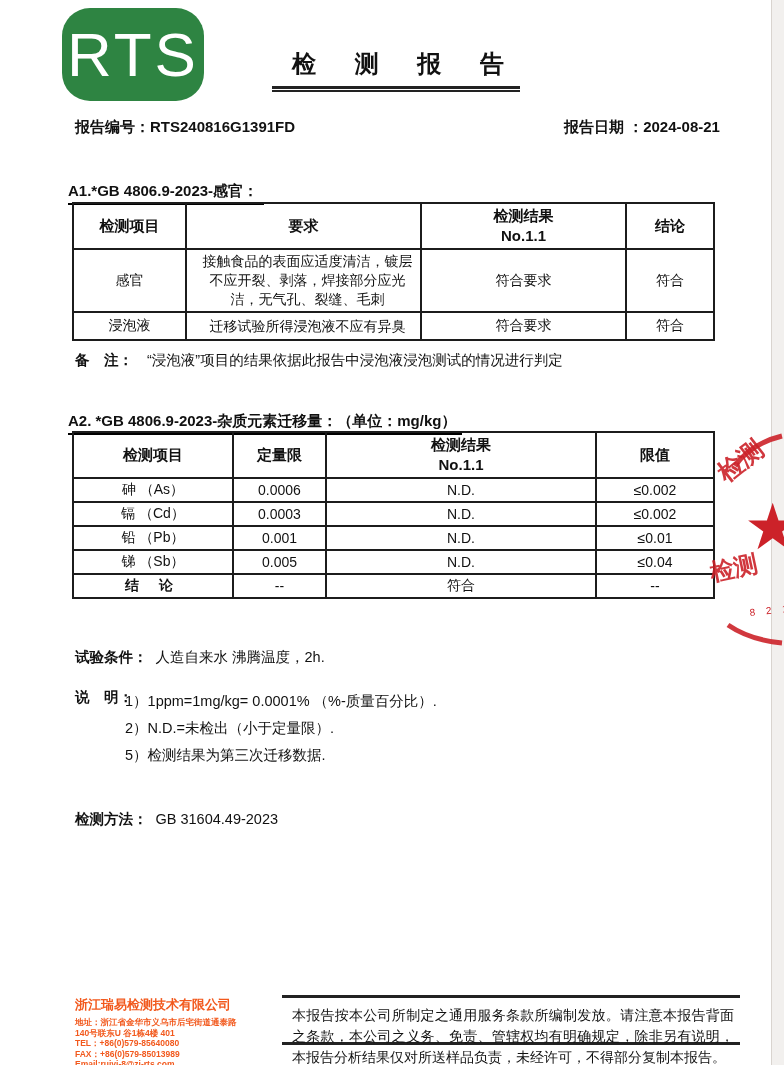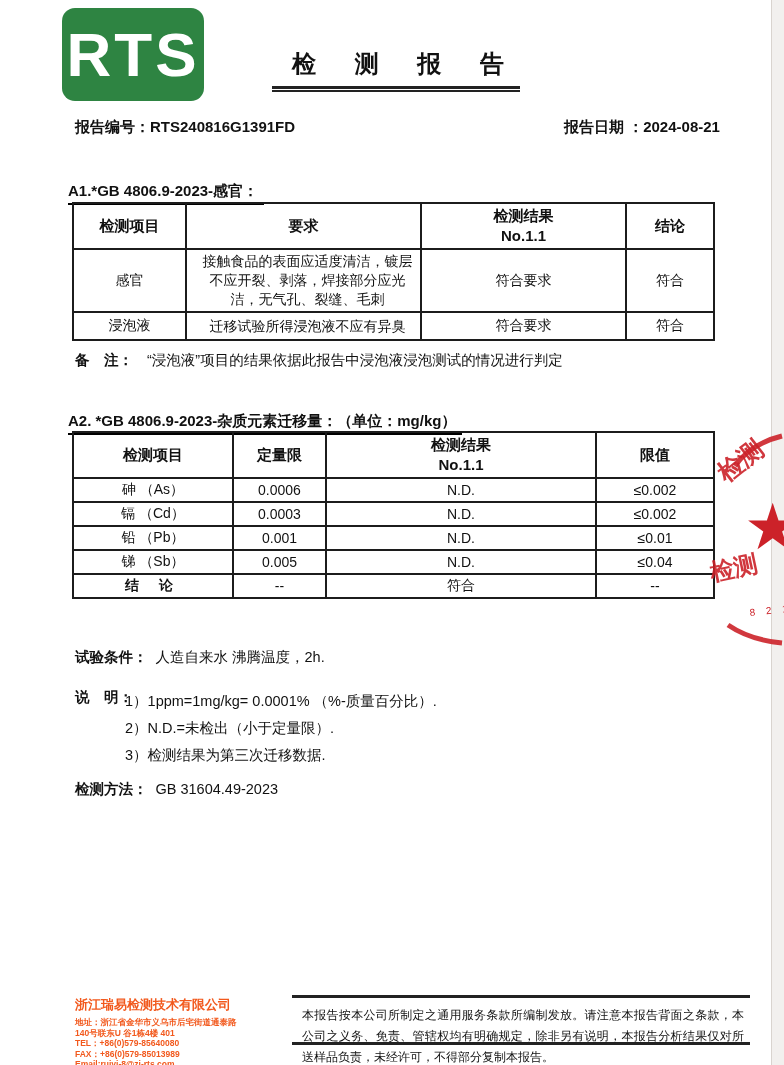--- a/index.html
+++ b/index.html
@@ -12,23 +12,23 @@
     overflow:hidden;
   }
   
   .page-edge {
     position:absolute; top:0; right:0; width:13px; height:1065px;
     background:#f2f0ee; border-left:1px solid #d9d4cf; z-index:1;
   }
   
   .logo {
     position:absolute; left:62px; top:8px; width:142px; height:93px;
-    background:#2e8442; border-radius:13px;
+    background:#2e8442; border-radius:28px;
     display:flex; align-items:center; justify-content:center;
-    color:#fff; font-weight:bold; font-size:62px; letter-spacing:3px;
+    color:#fff; font-weight:normal; font-size:62px; letter-spacing:3px;
   }
   .title {
     position:absolute; left:252px; top:48px; width:292px;
     text-align:center; font-size:24px; font-weight:bold;
     letter-spacing:16px; text-indent:16px; white-space:nowrap;
   }
   .title-underline {
     position:absolute; left:272px; top:86px; width:248px; height:6px;
     border-top:3px solid #222; border-bottom:2px solid #222;
   }
@@ -63,33 +63,33 @@
 
   
   .note-line { position:absolute; left:75px; top:351px; font-size:14.5px; white-space:nowrap; }
   .spread-label { display:inline-flex; justify-content:space-between; width:58px; font-weight:bold; margin-right:14px; }
   .cond-line { position:absolute; left:75px; top:648px; font-size:14.5px; }
   .bold-label { font-weight:bold; margin-right:8px; }
   .notes-block { position:absolute; left:75px; top:688px; font-size:14.5px; }
   .notes-label { position:absolute; left:0; top:0; width:58px; display:flex; justify-content:space-between; font-weight:bold; }
   .notes-lines { margin-left:50px; }
   .notes-lines div { line-height:27px; white-space:nowrap; }
-  .method-line { position:absolute; left:75px; top:780px; font-size:14.5px; }
+  .method-line { position:absolute; left:75px; top:810px; font-size:14.5px; }
 
   
   .stamp { position:absolute; left:700px; top:433px; width:84px; height:215px; z-index:2; }
 
   
   .company-block { position:absolute; left:75px; top:996px; width:215px; color:#f2591d; z-index:2; }
   .company-name { font-size:13px; font-weight:bold; white-space:nowrap; margin-bottom:3px; }
   .company-line { font-size:8.5px; font-weight:bold; line-height:10.5px; white-space:nowrap; }
   .disclaimer-box {
-    position:absolute; left:292px; top:995px; width:458px; height:50px;
+    position:absolute; left:282px; top:995px; width:458px; height:50px;
     border-top:3px solid #222; border-bottom:3px solid #222;
-    padding:7px 6px 0 10px; font-size:12px; line-height:21px;
+    padding:7px 6px 0 10px; font-size:14px; line-height:21px;
     text-align:justify; z-index:2;
   }
 </style>
 </head>
 <body>
 
 <div class="page-edge"></div>
 
 <div class="logo">
   <span>RTS</span>
@@ -198,21 +198,21 @@
 </div>
 
 <div class="notes-block">
   <span class="notes-label">
     <span>说</span>
     <span>明：</span>
   </span>
   <div class="notes-lines">
     <div>1）1ppm=1mg/kg= 0.0001% （%-质量百分比）.</div>
     <div>2）N.D.=未检出（小于定量限）.</div>
-    <div>3）检测结果为第三次迁移数据.</div>
+    <div>5）检测结果为第三次迁移数据.</div>
   </div>
 </div>
 
 <div class="method-line">
   <span class="bold-label">检测方法：</span><span>GB 31604.49-2023</span>
 </div>
 
 <svg class="stamp" viewBox="0 0 84 215">
   <path d="M 82 3 Q 50 11 35 33" stroke="#cc2229" stroke-width="5" fill="none" opacity="0.9"></path>
   <text x="26" y="50" transform="rotate(-38 26 50)" font-size="25" font-weight="bold" fill="#cc2229" opacity="0.9">检测</text>

